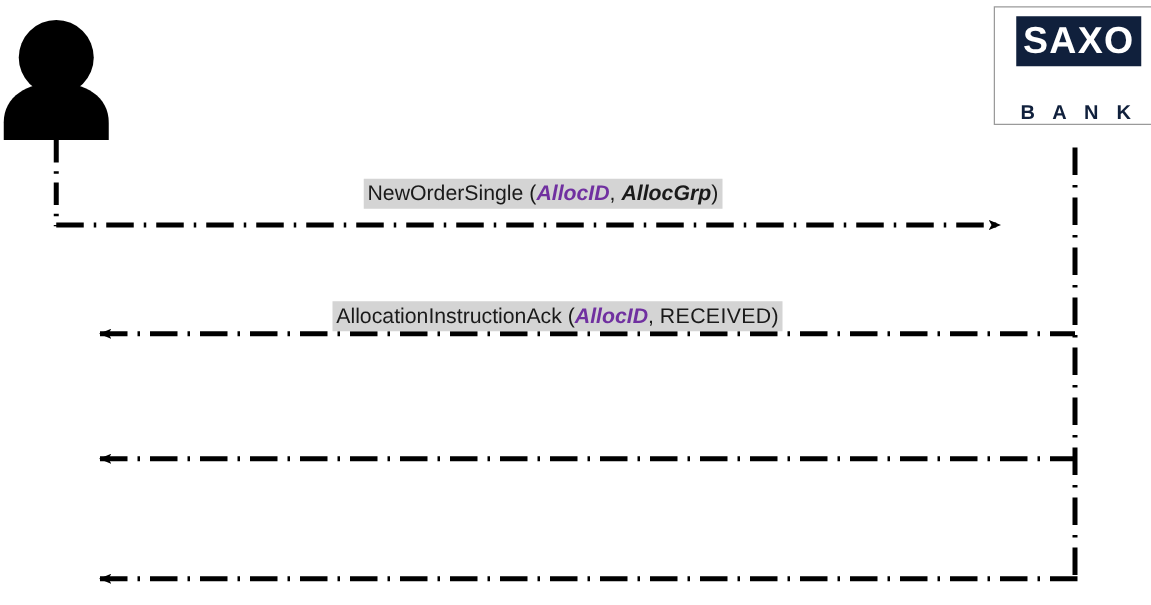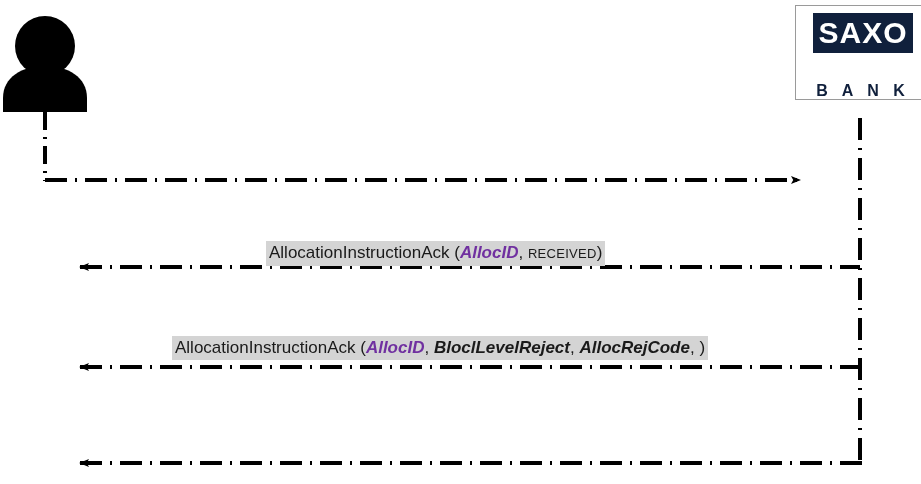--- a/index.html
+++ b/index.html
@@ -89,21 +89,21 @@
   .msg-label .fld {
     font-weight: bold;
     font-style: italic;
   }
   .msg-label .fld-alloc {
     font-weight: bold;
     font-style: italic;
     color: #7030a0;
   }
   .msg-label .status {
-    font-size: 13px;
+    font-size: 17px;
     letter-spacing: 0.3px;
     font-family: "Liberation Sans", sans-serif;
   }
 
   .lbl-1 { left: 291px; top: 143px; }
   .lbl-2 { left: 266px; top: 241px; }
   .lbl-3 { left: 172px; top: 336px; }
   .lbl-4 { left: 304px; top: 426px; }
 </style>
 </head>
@@ -139,23 +139,23 @@
       <circle cx="45" cy="38" r="30" fill="#000000"></circle>
       <path d="M3,104 L3,90 C3,69 22,58 45,58 C68,58 87,69 87,90 L87,104 Z" fill="#000000"></path>
     </svg>
   </div>
 
   <div class="bank-logo">
     <div class="logo-mark">SAXO</div>
     <div class="logo-word">B A N K</div>
   </div>
 
+  <div class="msg-label lbl-1">
+    <span>NewOrderSingle</span><span> (</span><span class="fld-alloc">AllocID</span><span>, </span><span class="fld">AllocGrp</span><span>)</span>
+  </div>
 
   <div class="msg-label lbl-2">
     <span>AllocationInstructionAck</span><span> (</span><span class="fld-alloc">AllocID</span><span>, </span><span class="status">RECEIVED</span><span>)</span>
   </div>
 
-  <div class="msg-label lbl-3">
-    <span>AllocationInstructionAck</span><span> (</span><span class="fld-alloc">AllocID</span><span>, </span><span class="fld">BloclLevelReject</span><span>, </span><span class="fld">AllocRejCode</span><span>, </span><span> )</span>
-  </div>
 
 
 </div>
 
 </body></html>

